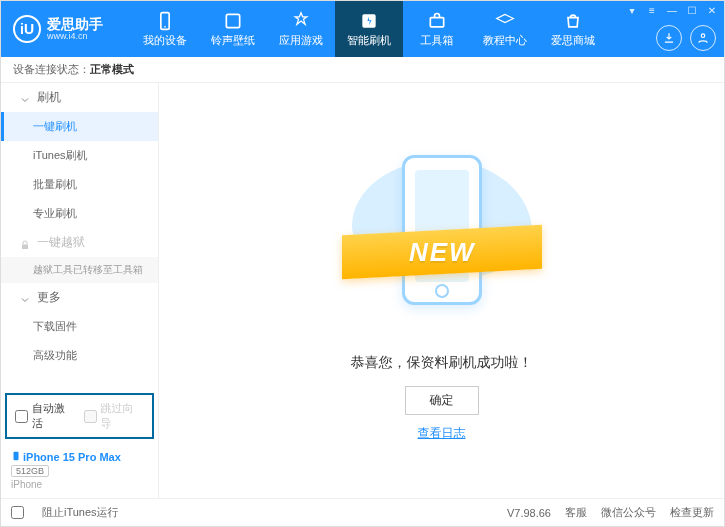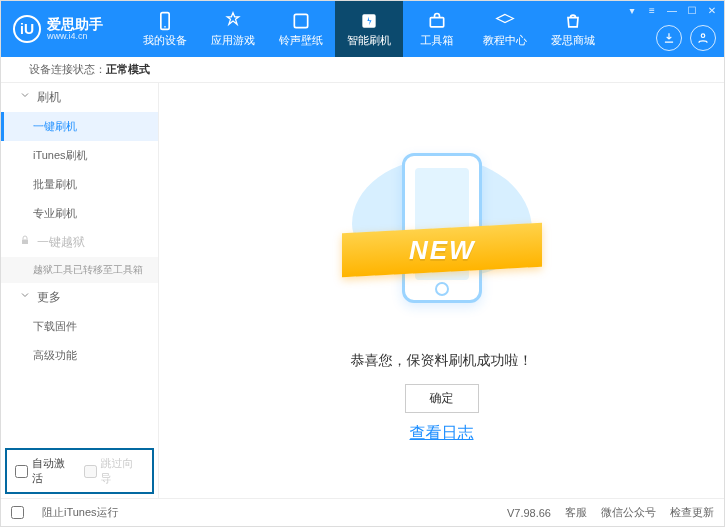--- a/index.html
+++ b/index.html
@@ -16,28 +16,28 @@
 .top-tab.active { background:#0c4a6e; }
 .top-tab .ico { width:20px; height:20px; margin-bottom:2px; display:flex; align-items:center; justify-content:center; }
 .top-tab .ico svg { width:20px; height:20px; fill:#fff; }
 .header-right { position:absolute; right:6px; top:4px; display:flex; gap:8px; font-size:10px; }
 .header-right span { cursor:pointer; opacity:.85; width:12px; text-align:center; }
 .header-icons { position:absolute; right:8px; bottom:6px; display:flex; gap:8px; }
 .header-icons .circ { width:26px; height:26px; border:1.5px solid rgba(255,255,255,.8); border-radius:50%; display:flex; align-items:center; justify-content:center; cursor:pointer; }
 .header-icons svg { width:14px; height:14px; fill:#fff; }
 
 
-.statusbar { height:26px; border-bottom:1px solid #eee; display:flex; align-items:center; font-size:11px; padding:0 28px; color:#666; }
+.statusbar { height:26px; border-bottom:1px solid #eee; display:flex; align-items:center; font-size:11px; padding:0 12px; color:#666; }
 .statusbar b { color:#333; }
 
 
 .bodyrow { flex:1; display:flex; min-height:0; }
 .sidebar { width:158px; border-right:1px solid #eee; display:flex; flex-direction:column; font-size:12px; color:#555; overflow:hidden; }
 .side-scroll { flex:1; overflow:auto; }
-.side-group { padding:6px 18px; display:flex; align-items:flex-start; gap:6px; color:#666; }
+.side-group { padding:6px 18px; display:flex; align-items:flex-end; gap:6px; color:#666; }
 .side-group svg { width:12px; height:12px; fill:#888; }
 .side-item { padding:7px 6px 7px 32px; cursor:pointer; font-size:11px; color:#666; }
 .side-item.active { background:#e9f3ff; color:#1e8fff; border-left:3px solid #1e8fff; padding-left:29px; }
 .side-item.muted { background:#f7f7f7; color:#999; font-size:10px; padding:6px 6px 6px 32px; line-height:1.4; }
 .side-lock { color:#bbb; }
 .checkrow { display:flex; gap:8px; padding:6px 8px; border:2px solid #0369a1; margin:4px; font-size:11px; color:#444; }
 .checkrow label { display:flex; align-items:center; gap:4px; }
 .checkrow input { margin:0; }
 .checkrow .disabled { color:#ccc; }
 .device-info { padding:6px 10px 8px; font-size:11px; }
@@ -51,21 +51,21 @@
 .illus { width:200px; height:200px; position:relative; }
 .blob { width:180px; height:120px; background:#d7efff; border-radius:50% 50% 48% 52% / 55% 60% 40% 45%; position:absolute; top:20px; left:10px; }
 .phone { width:80px; height:150px; background:#fff; border:3px solid #9bd4ff; border-radius:12px; position:absolute; left:60px; top:15px; box-shadow:0 4px 12px rgba(30,143,255,.15); }
 .phone:before { content:""; position:absolute; left:10px; right:10px; top:12px; bottom:20px; background:#e2f4ff; border-radius:4px; }
 .phone:after { content:""; position:absolute; width:10px; height:10px; border:2px solid #9bd4ff; border-radius:50%; bottom:4px; left:50%; margin-left:-7px; }
 .ribbon { position:absolute; top:90px; left:0; right:0; }
 .ribbon-band { height:44px; background:linear-gradient(#ffd24a,#ffb400); transform:skewY(-3deg); box-shadow:0 3px 8px rgba(255,160,0,.35); display:flex; align-items:center; justify-content:center; }
 .ribbon-text { font-family:Arial Black,Arial,sans-serif; font-size:26px; font-weight:900; color:#fff; letter-spacing:2px; font-style:italic; transform:skewY(3deg); text-shadow:0 2px 0 rgba(0,0,0,.08); }
 .msg { margin-top:14px; font-size:14px; color:#333; }
 .okbtn { margin-top:14px; border:1px solid #ccc; background:#fff; padding:5px 24px; font-size:12px; color:#333; cursor:pointer; }
-.loglink { margin-top:10px; font-size:16px; color:#1e8fff; cursor:pointer; text-decoration:underline; }
+.loglink { margin-top:10px; font-size:12px; color:#1e8fff; cursor:pointer; text-decoration:underline; }
 
 
 .footer { height:28px; border-top:1px solid #eee; display:flex; align-items:center; font-size:11px; color:#666; padding:8px 10px; }
 .footer label { display:flex; align-items:center; gap:4px; }
 .footer .spacer { flex:1; }
 .footer span { margin-left:14px; cursor:pointer; }
 </style>
 </head>
 <body>
 
@@ -83,32 +83,32 @@
           <svg viewBox="0 0 24 24">
             <rect x="7" y="2" width="10" height="20" rx="2" fill="none" stroke="#fff" stroke-width="2"></rect>
             <circle cx="12" cy="19" r="1"></circle>
           </svg>
         </span>
       <span>我的设备</span>
     </div>
     <div class="top-tab">
       <span class="ico">
           <svg viewBox="0 0 24 24">
+            <rect x="4" y="4" width="16" height="16" rx="2" fill="none" stroke="#fff" stroke-width="2"></rect>
+          </svg>
+        </span>
+      <span>铃声壁纸</span>
+    </div>
+    <div class="top-tab">
+      <span class="ico">
+          <svg viewBox="0 0 24 24">
             <path d="M12 2l2 5h5l-4 3 2 6-5-4-5 4 2-6-4-3h5z" fill="none" stroke="#fff" stroke-width="1.5"></path>
           </svg>
         </span>
       <span>应用游戏</span>
-    </div>
-    <div class="top-tab">
-      <span class="ico">
-          <svg viewBox="0 0 24 24">
-            <rect x="4" y="4" width="16" height="16" rx="2" fill="none" stroke="#fff" stroke-width="2"></rect>
-          </svg>
-        </span>
-      <span>铃声壁纸</span>
     </div>
     <div class="top-tab active">
       <span class="ico">
           <svg viewBox="0 0 24 24">
             <rect x="4" y="4" width="16" height="16" rx="2" fill="#fff"></rect>
             <path d="M12 7l-2 5h3l-1 5 3-6h-3z" fill="#1e8fff"></path>
           </svg>
         </span>
       <span>智能刷机</span>
     </div>
@@ -204,20 +204,29 @@
       <label>
           <input type="checkbox" style="">
           <span>自动激活</span>
         </label>
       <label class="disabled">
           <input type="checkbox" disabled="" style="">
           <span>跳过向导</span>
         </label>
     </div>
 
+    <div class="device-info">
+      <div class="nm">
+        <svg viewBox="0 0 24 24">
+            <rect x="6" y="2" width="12" height="20" rx="2"></rect>
+          </svg><span>iPhone 15 Pro Max</span>
+      </div>
+      <span class="badge">512GB</span>
+      <div class="mdl">iPhone</div>
+    </div>
   </div>
 
   <div class="main">
     <div class="illus">
       <div class="blob"></div>
       <div class="phone"></div>
       <div class="ribbon">
           <div class="ribbon-band">
             <div class="ribbon-text">NEW</div>
           </div>

